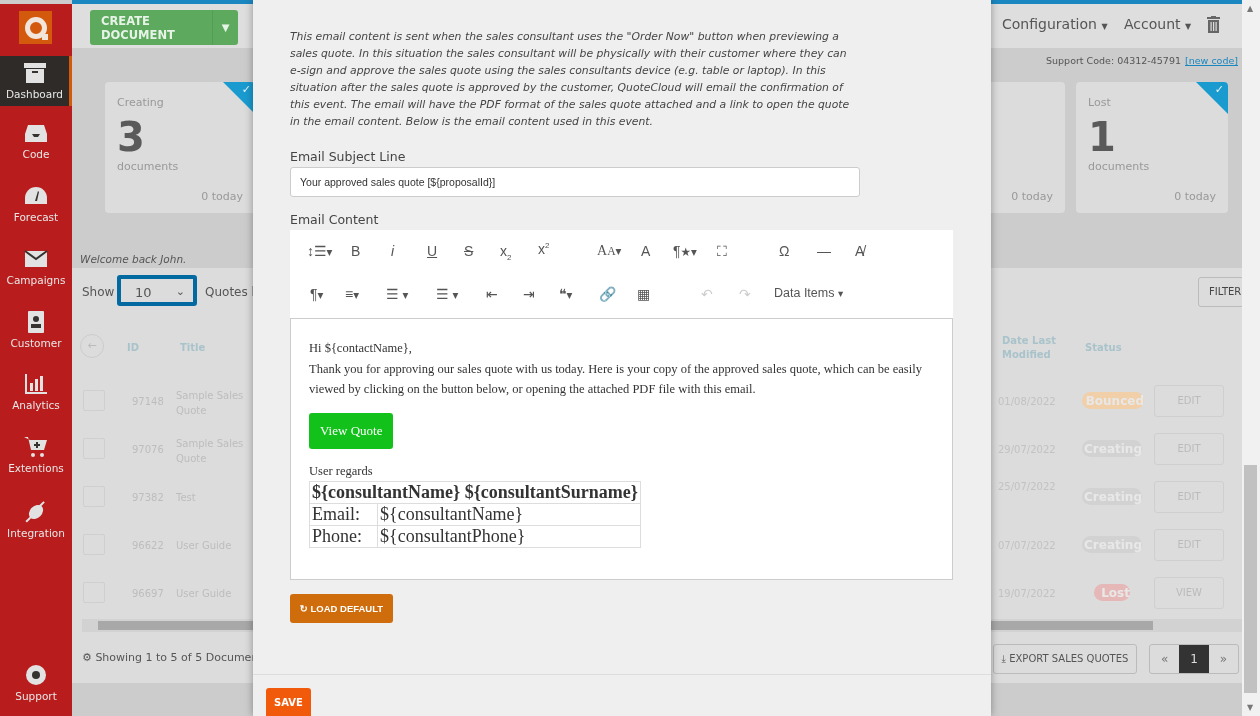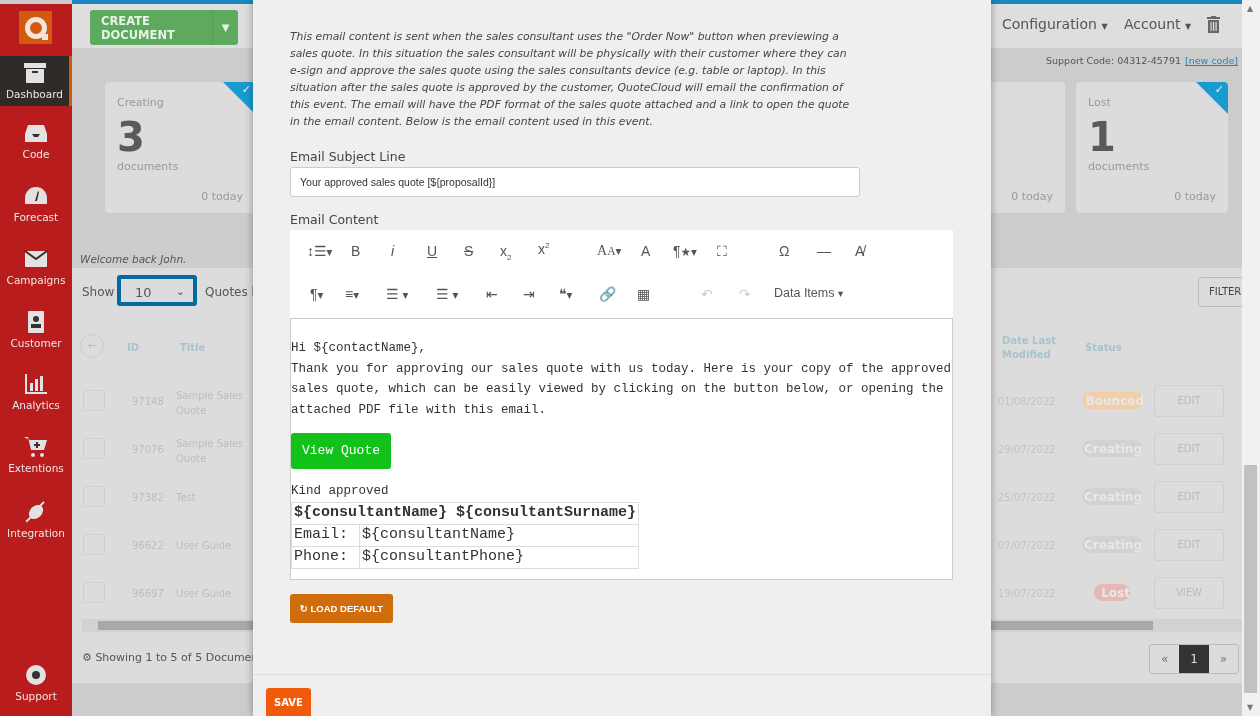--- a/index.html
+++ b/index.html
@@ -63,24 +63,24 @@
 
   
   .modal { position: absolute; left: 253px; top: 0; width: 738px; height: 716px; background: #efefef; box-shadow: 0 0 8px rgba(0,0,0,0.35); }
   .m-title { position: absolute; left: 37px; top: 0; font-size: 14px; color: #333; }
   .m-desc { position: absolute; left: 37px; top: 28px; width: 560px; font-size: 10.8px; line-height: 17px; font-style: italic; color: #444; }
   .m-label { position: absolute; left: 37px; font-size: 12.5px; color: #444; }
   .subject-input { position: absolute; left: 37px; top: 167px; width: 570px; height: 30px; background: #fff; border: 1px solid #ccc; border-radius: 3px; font-family: "Liberation Sans", sans-serif; font-size: 10.5px; color: #333; padding: 0 9px; }
   .editor-toolbar { position: absolute; left: 37px; top: 230px; width: 663px; height: 88px; background: #fff; }
   .tb { position: absolute; font-family: "Liberation Sans", sans-serif; font-size: 14px; color: #555; text-align: center; }
   .tb.dis { color: #ccc; }
-  .editor-body { position: absolute; left: 37px; top: 318px; width: 663px; height: 262px; background: #fff; border: 1px solid #ccc; font-family: Liberation Mono, monospace; font-size: 12.5px; color: #333; padding: 19px 0; line-height: 20.5px; }
+  .editor-body { position: absolute; left: 37px; top: 318px; width: 663px; height: 262px; background: #fff; border: 1px solid #ccc; font-family: Liberation Serif, serif; font-size: 12.5px; color: #333; padding: 19px 18px; line-height: 20.5px; }
   .view-quote { display: inline-block; background: #12c21a; color: #fff; font-size: 13px; padding: 8px 11px; border-radius: 3px; margin-top: 13px; margin-bottom: 12px; line-height: 20px; }
   .sig { border-collapse: collapse; margin-top: 0; }
-  .sig td { border: 1px solid #ddd; padding: 0 2px; font-size: 15px; height: 22px; margin-top: 44px; }
+  .sig td { border: 1px solid #ddd; padding: 0 2px; font-size: 18px; height: 22px; margin-top: 44px; }
   .load-default { position: absolute; left: 37px; top: 594px; width: 103px; height: 29px; background: #cf6d0d; border-radius: 3px; color: #fff; font-size: 9.5px; font-weight: bold; text-align: center; line-height: 29px; font-family: "Liberation Sans", sans-serif; }
   .m-divider { position: absolute; left: 0; top: 674px; width: 738px; height: 1px; background: #ddd; }
   .save-btn { position: absolute; left: 13px; top: 688px; width: 45px; height: 30px; background: #f05a0a; border-radius: 3px; color: #fff; font-size: 10px; font-weight: bold; text-align: center; line-height: 30px; }
 </style>
 </head>
 <body>
 
 <div class="sidebar">
   <div class="logo">
       <div class="logo-ring"></div>
@@ -225,21 +225,21 @@
     <div class="rowcell" style="left:60px;top:176px;">97076</div>
     <div class="rowcell" style="left:104px;top:168px;width:70px;line-height:15px;">Sample Sales Quote</div>
     <div class="date" style="top:176px;">29/07/2022</div>
     <div class="pill" style="top:172px;width:60px;background:#d2d2d2;">Creating</div>
     <div class="editbtn" style="top:165px;">EDIT</div>
   </div>
   <div>
     <div class="chkbox" style="top:218px;"></div>
     <div class="rowcell" style="left:60px;top:224px;">97382</div>
     <div class="rowcell" style="left:104px;top:224px;">Test</div>
-    <div class="date" style="top:224px;">25/07/2022</div>
+    <div class="date" style="top:213px;">25/07/2022</div>
     <div class="pill" style="top:220px;width:60px;background:#d2d2d2;">Creating</div>
     <div class="editbtn" style="top:213px;">EDIT</div>
   </div>
   <div>
     <div class="chkbox" style="top:266px;"></div>
     <div class="rowcell" style="left:60px;top:272px;">96622</div>
     <div class="rowcell" style="left:104px;top:272px;">User Guide</div>
     <div class="date" style="top:272px;">07/07/2022</div>
     <div class="pill" style="top:268px;width:60px;background:#d2d2d2;">Creating</div>
     <div class="editbtn" style="top:261px;">EDIT</div>
@@ -250,20 +250,21 @@
     <div class="rowcell" style="left:104px;top:320px;">User Guide</div>
     <div class="date" style="top:320px;">19/07/2022</div>
     <div class="pill" style="top:316px;left:1022px;width:36px;background:#e6b7b7;">Lost</div>
     <div class="editbtn" style="top:309px;">VIEW</div>
   </div>
 
   <div class="hscroll">
       <div class="thumb"></div>
     </div>
   <div class="showing"><span>⚙</span> <span>Showing 1 to 5 of 5 Documents</span></div>
+  <div class="export-btn"><span>⤓</span> <span>EXPORT SALES QUOTES</span></div>
   <div class="pager">
     <div>«</div>
     <div class="cur">1</div>
     <div>»</div>
   </div>
 </div>
 
 <div class="vscroll">
   <div class="up">▲</div>
     <div class="thumb"></div>
@@ -305,21 +306,21 @@
     <div class="tb" style="left:347px;top:56px;">▦</div>
     <div class="tb dis" style="left:411px;top:56px;">↶</div>
     <div class="tb dis" style="left:449px;top:56px;">↷</div>
     <div class="tb" style="left:484px;top:56px;font-size:12.5px;"><span>Data Items</span> <small>▾</small></div>
   </div>
 
   <div class="editor-body">
     <div>Hi ${contactName},</div>
     <div>Thank you for approving our sales quote with us today. Here is your copy of the approved sales quote, which can be easily viewed by clicking on the button below, or opening the attached PDF file with this email.</div>
     <div class="view-quote">View Quote</div>
-    <div>Kind approved</div>
+    <div>User regards</div>
     <table class="sig">
       <tbody>
           <tr>
             <td colspan="2" style="font-weight:bold;">${consultantName} ${consultantSurname}</td>
           </tr>
       <tr>
             <td style="width:68px;">Email:</td>
             <td>${consultantName}</td>
           </tr>
       <tr>

